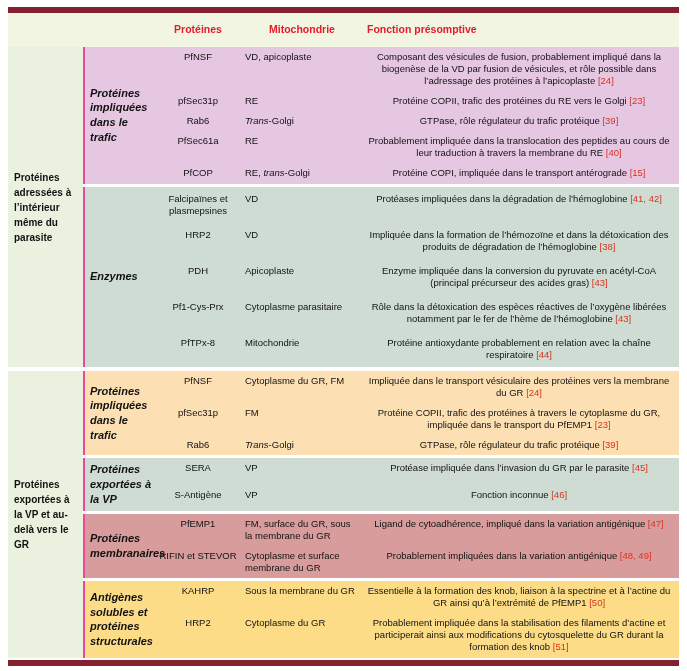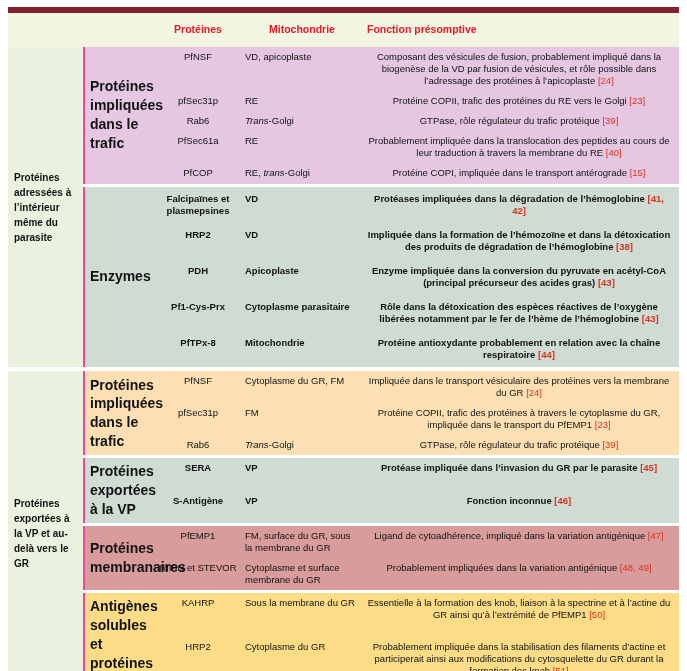--- a/index.html
+++ b/index.html
@@ -52,30 +52,30 @@
   td.hc-func{text-align:left;padding-left:5px;}
 
   td.group-cell{
     background:var(--color-group-column);
     font-weight:bold;font-size:10px;line-height:1.5;
     vertical-align:middle;
     padding:4px 3px 4px 6px;
     border-right:2px solid #ec4899;
   }
   td.sec-label{
-    font-weight:bold;font-size:14px;line-height:1.35;
+    font-weight:bold;font-style:italic;font-size:11px;line-height:1.35;
     vertical-align:middle;
     padding:4px 1px 4px 5px;
   }
   td.protein{text-align:center;}
   td.loc{text-align:left;}
   td.func{text-align:center;padding-right:8px;padding-left:5px;}
 
   .plum{background:var(--color-plum);}
-  .sage{background:var(--color-sage);font-weight:bold;}
+  .sage{background:var(--color-sage);}
   .peach{background:var(--color-peach);}
   .rose{background:var(--color-rose);}
   .yellow{background:var(--color-yellow);}
 
   tr.new-section td{border-top:3px solid #fff;}
   tr.new-group td{border-top:4px solid #fff;}
   tr.roomy td{padding-top:6px;padding-bottom:6px;}
 
   .ref{color:var(--color-reference-text);}
   i{font-style:italic;}

